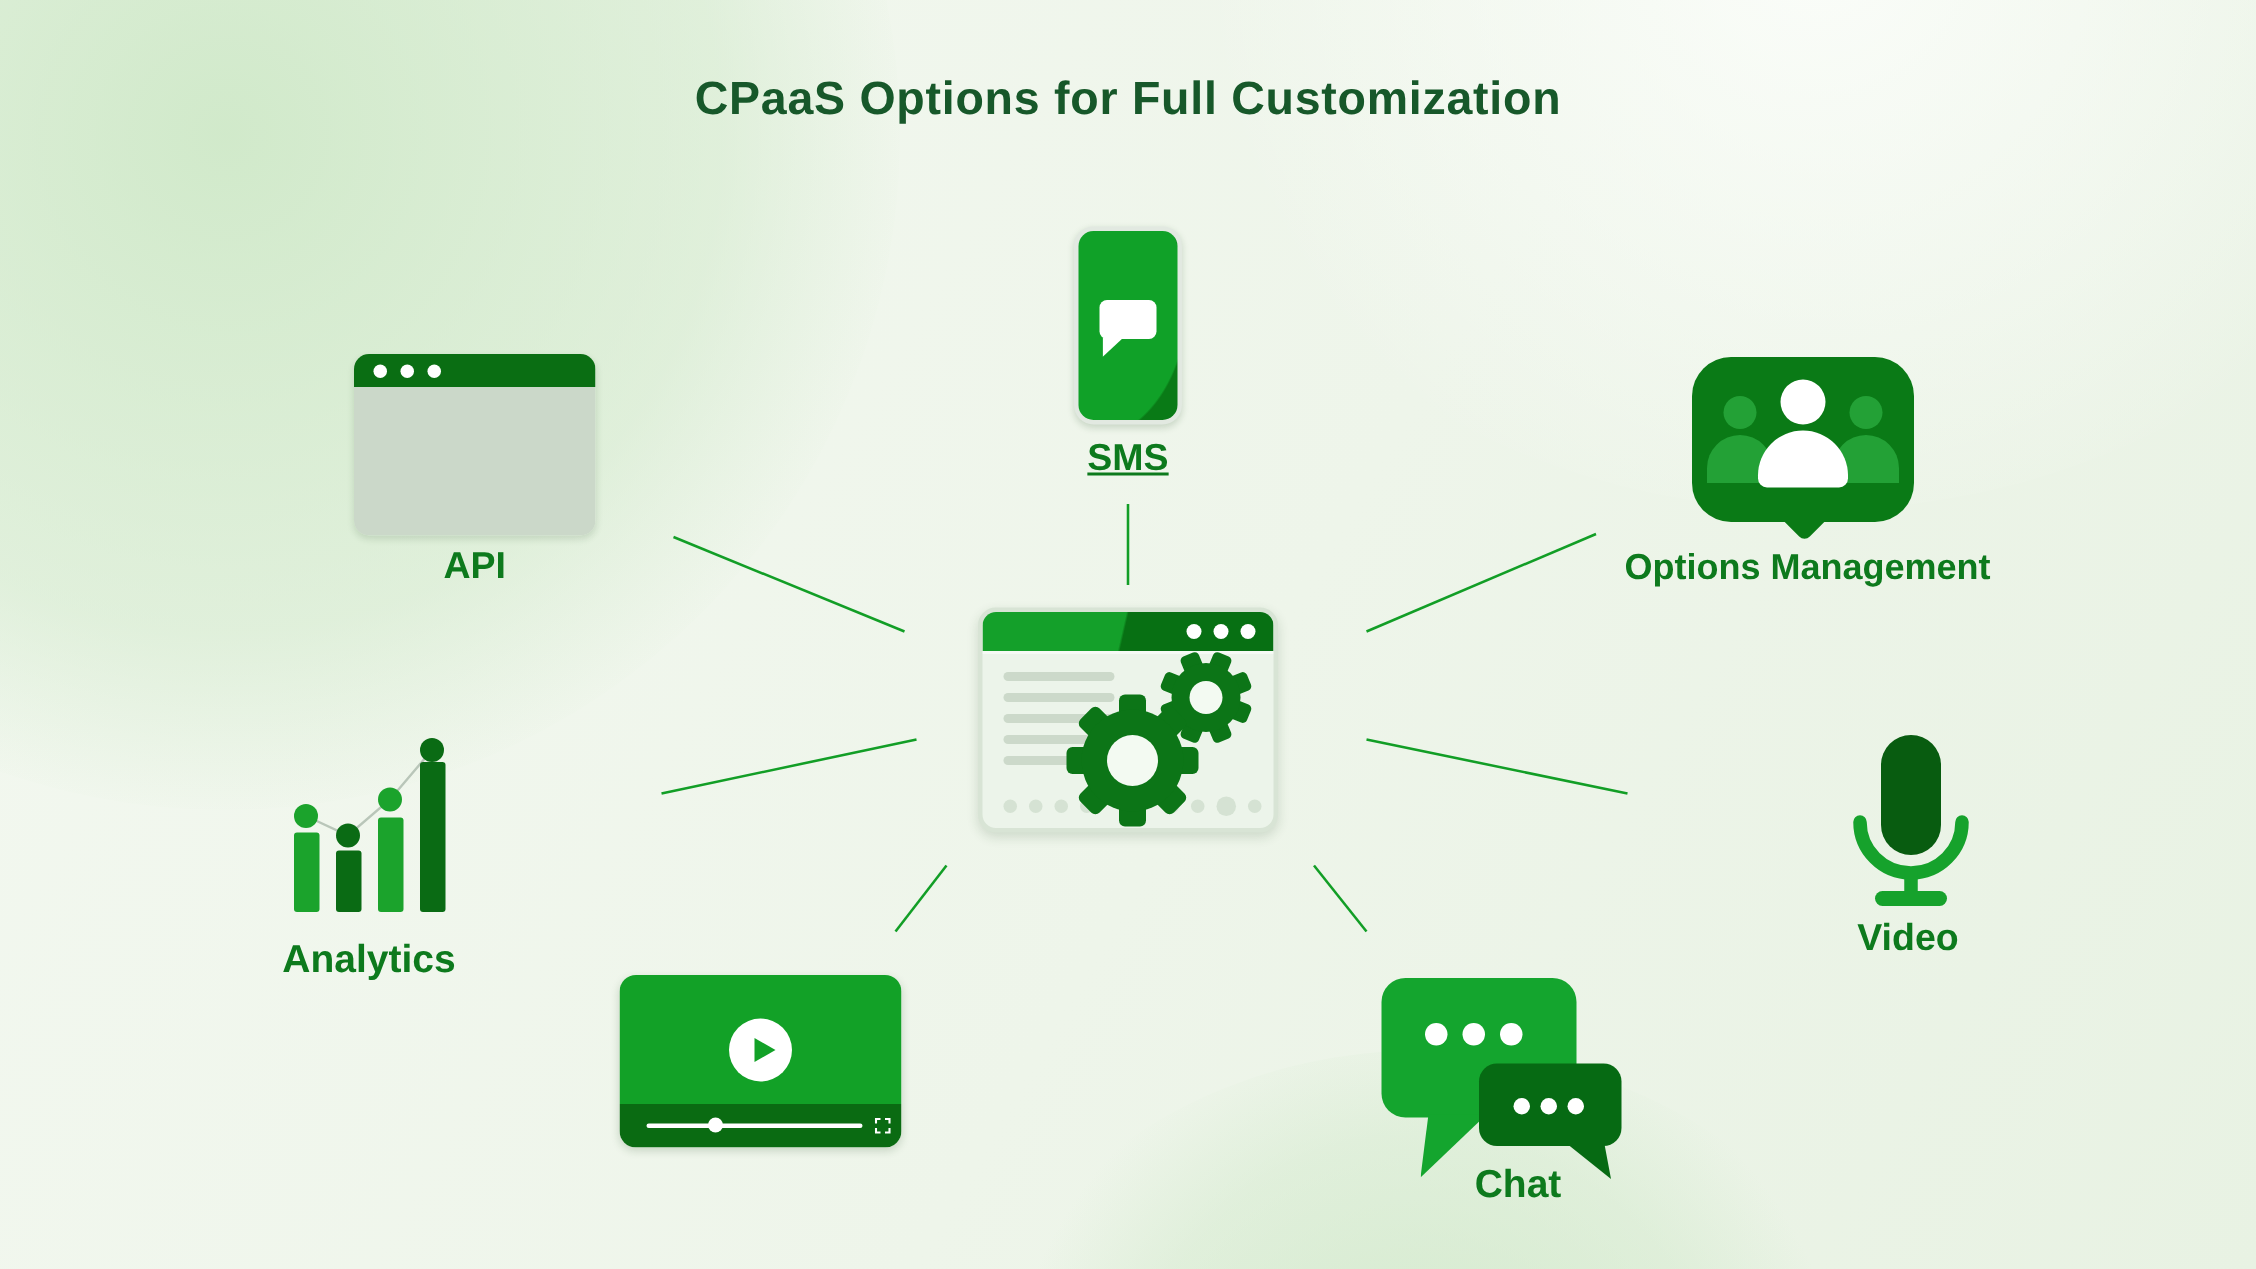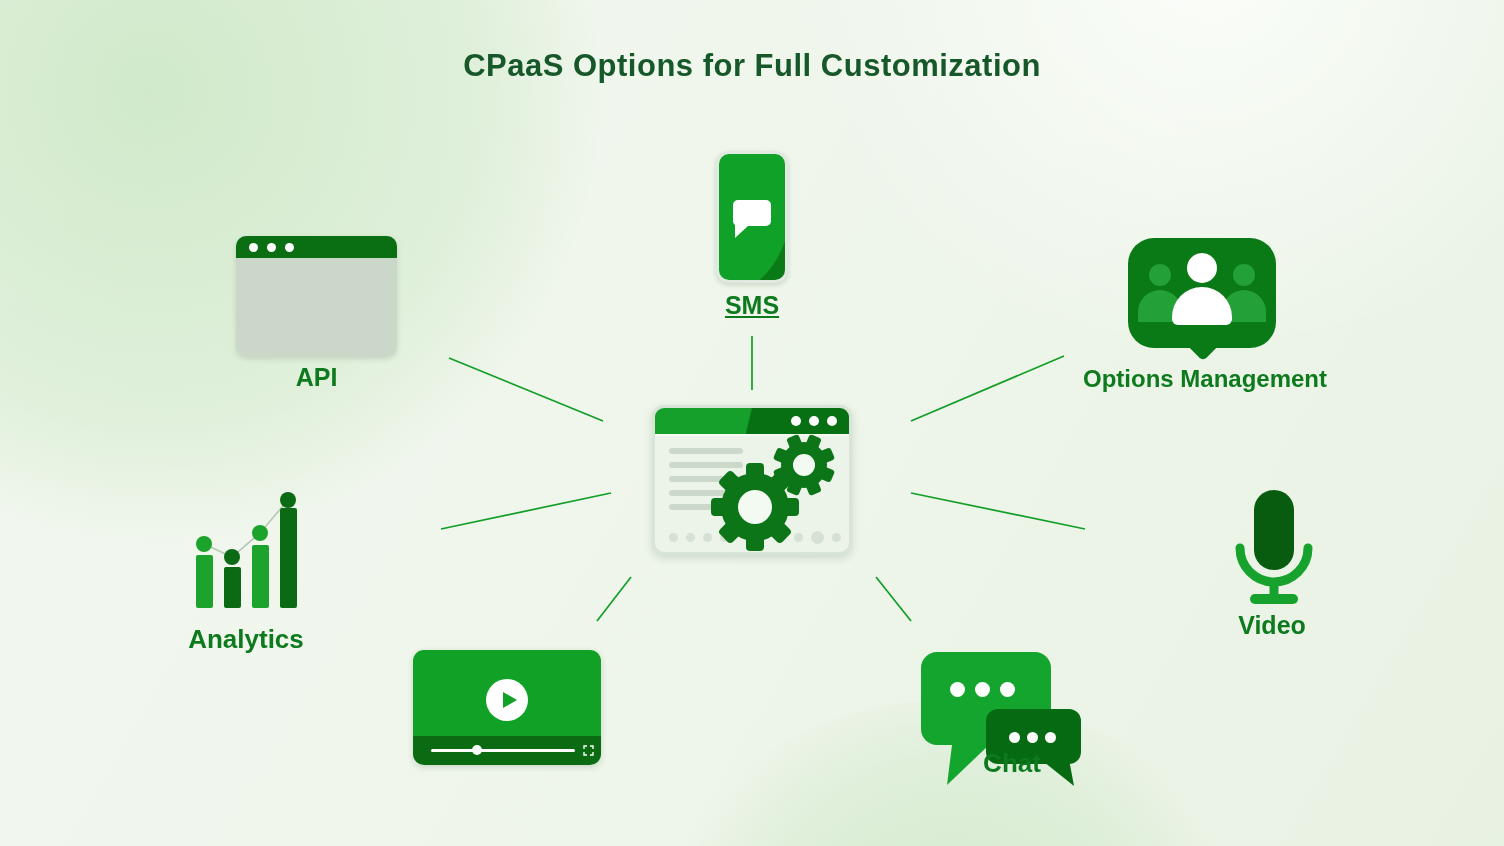--- a/index.html
+++ b/index.html
@@ -69,21 +69,21 @@
   .chat-dark{left:65px;top:57px;width:95px;height:55px;background:#066a13;border-radius:12px;}
   .chat-dark-tail{left:123px;top:110px;width:30px;height:24px;background:#066a13;
     clip-path:polygon(0 0,85% 0,100% 100%);}
   .chat-dot{position:absolute;background:#fff;border-radius:50%;}
   .cb1{left:29px;top:30px;width:15px;height:15px;}
   .cb2{left:54px;top:30px;width:15px;height:15px;}
   .cb3{left:79px;top:30px;width:15px;height:15px;}
   .cd1{left:23px;top:23px;width:11px;height:11px;}
   .cd2{left:41px;top:23px;width:11px;height:11px;}
   .cd3{left:59px;top:23px;width:11px;height:11px;}
-  .label-chat{left:932px;width:160px;top:748px;font-size:26px;}
+  .label-chat{left:932px;width:160px;top:774px;font-size:26px;}
 
   
   .video-player{position:absolute;left:413px;top:650px;width:188px;height:115px;border-radius:11px;
     overflow:hidden;box-shadow:0 2px 6px rgba(30,70,30,.18);}
   .video-main{height:86px;background:#12a127;position:relative;}
   .video-play{position:absolute;left:73px;top:29px;width:42px;height:42px;background:#fff;border-radius:50%;}
   .video-play-tri{position:absolute;left:17px;top:13px;width:0;height:0;
     border-left:14px solid #12a127;border-top:8px solid transparent;border-bottom:8px solid transparent;}
   .video-bar{height:29px;background:#0a6b12;position:relative;}
   .video-track{position:absolute;left:18px;width:144px;top:13px;height:2.5px;background:#fff;border-radius:2px;}

